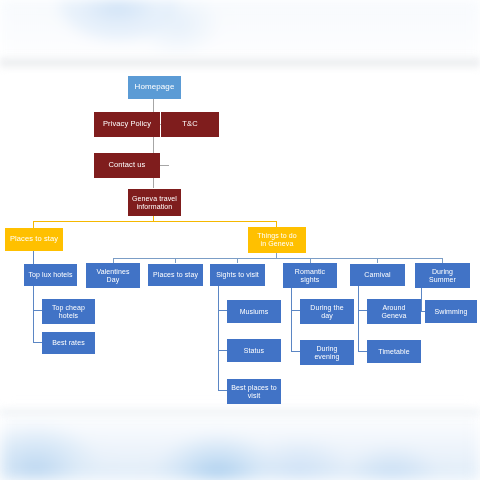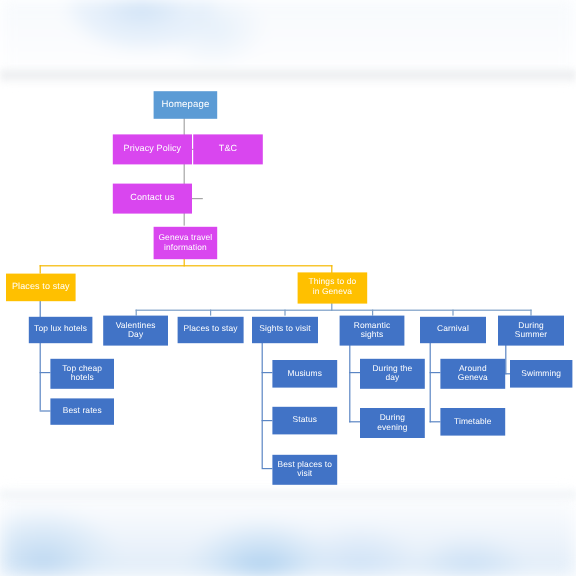--- a/index.html
+++ b/index.html
@@ -89,21 +89,21 @@
     text-align: center;
     color: #ffffff;
     box-sizing: border-box;
     line-height: 1.12;
     letter-spacing: 0.1px;
     padding: 1px 2px;
     overflow: hidden;
   }
   .node.blue   { background: #4173c6; }
   .node.lblue  { background: #5b9bd5; }
-  .node.gray   { background: #d946ef; }
+  .node.gray   { background: #7f1d1d; }
   .node.gold   { background: #ffc000; }
 
   .node.s7  { font-size: 7px; }
   .node.s75 { font-size: 7.5px; }
   .node.s8  { font-size: 8px; }
 </style>
 </head>
 <body>
 
 <div id="canvas">

